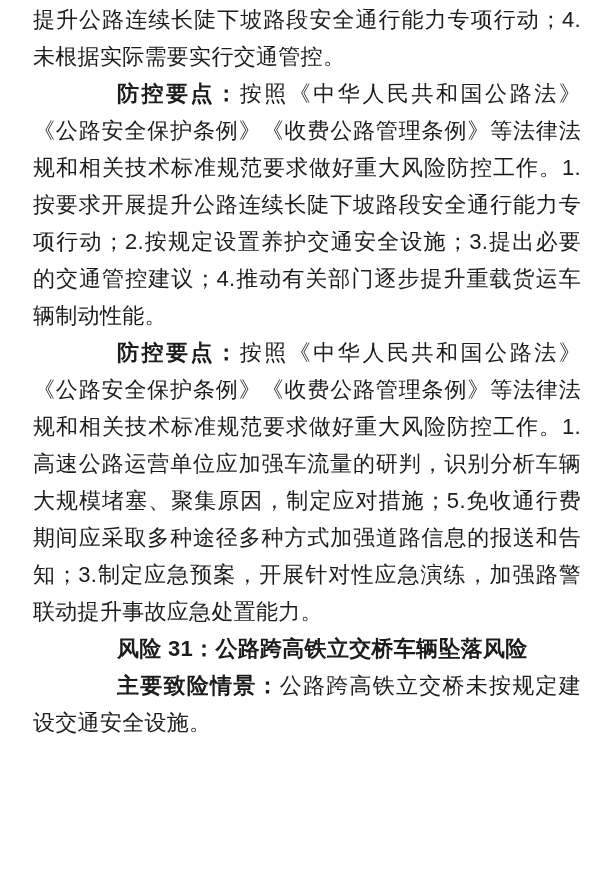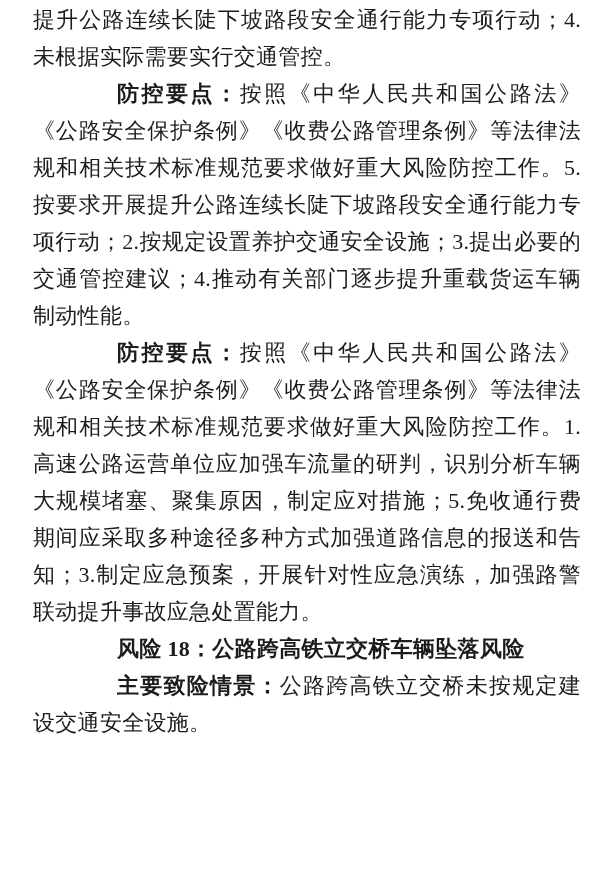--- a/index.html
+++ b/index.html
@@ -9,21 +9,21 @@
   body {
     width: 611px;
     height: 890px;
     overflow: hidden;
   }
   .page {
     box-sizing: border-box;
     width: 611px;
     height: 730px;
     padding: 1px 30px 0 33px;
-    font-family: Liberation Serif, serif;
+    font-family: Liberation Sans, sans-serif;
   }
   .para {
     margin: 0;
     font-size: 22px;
     line-height: 37px;
     text-align: justify;
     letter-spacing: 0.3px;
   }
   .para.indent {
     text-indent: 2em;
@@ -32,18 +32,18 @@
     font-weight: bold;
     margin-left: 40px;
   }
 </style>
 </head>
 <body>
 
 <div class="page" style="background: rgb(255, 255, 255); color: rgb(28, 28, 28);">
   <div>
       <p class="para"><span>提升公路连续长陡下坡路段安全通行能力专项行动；4.未根据实际需要实行交通管控。</span></p>
-      <p class="para indent"><span class="bold">防控要点：</span><span>按照《中华人民共和国公路法》《公路安全保护条例》《收费公路管理条例》等法律法规和相关技术标准规范要求做好重大风险防控工作。5.按要求开展提升公路连续长陡下坡路段安全通行能力专项行动；2.按规定设置养护交通安全设施；3.提出必要的交通管控建议；4.推动有关部门逐步提升重载货运车辆制动性能。</span></p>
+      <p class="para indent"><span class="bold">防控要点：</span><span>按照《中华人民共和国公路法》《公路安全保护条例》《收费公路管理条例》等法律法规和相关技术标准规范要求做好重大风险防控工作。1.按要求开展提升公路连续长陡下坡路段安全通行能力专项行动；2.按规定设置养护交通安全设施；3.提出必要的交通管控建议；4.推动有关部门逐步提升重载货运车辆制动性能。</span></p>
       <p class="para indent"><span class="bold">防控要点：</span><span>按照《中华人民共和国公路法》《公路安全保护条例》《收费公路管理条例》等法律法规和相关技术标准规范要求做好重大风险防控工作。1.高速公路运营单位应加强车流量的研判，识别分析车辆大规模堵塞、聚集原因，制定应对措施；5.免收通行费期间应采取多种途径多种方式加强道路信息的报送和告知；3.制定应急预案，开展针对性应急演练，加强路警联动提升事故应急处置能力。</span></p>
-      <p class="para indent"><span class="bold">风险 18：公路跨高铁立交桥车辆坠落风险</span></p>
+      <p class="para indent"><span class="bold">风险 31：公路跨高铁立交桥车辆坠落风险</span></p>
       <p class="para indent"><span class="bold">主要致险情景：</span><span>公路跨高铁立交桥未按规定建设交通安全设施。</span></p>
     </div>
 </div>
 
 </body></html>

